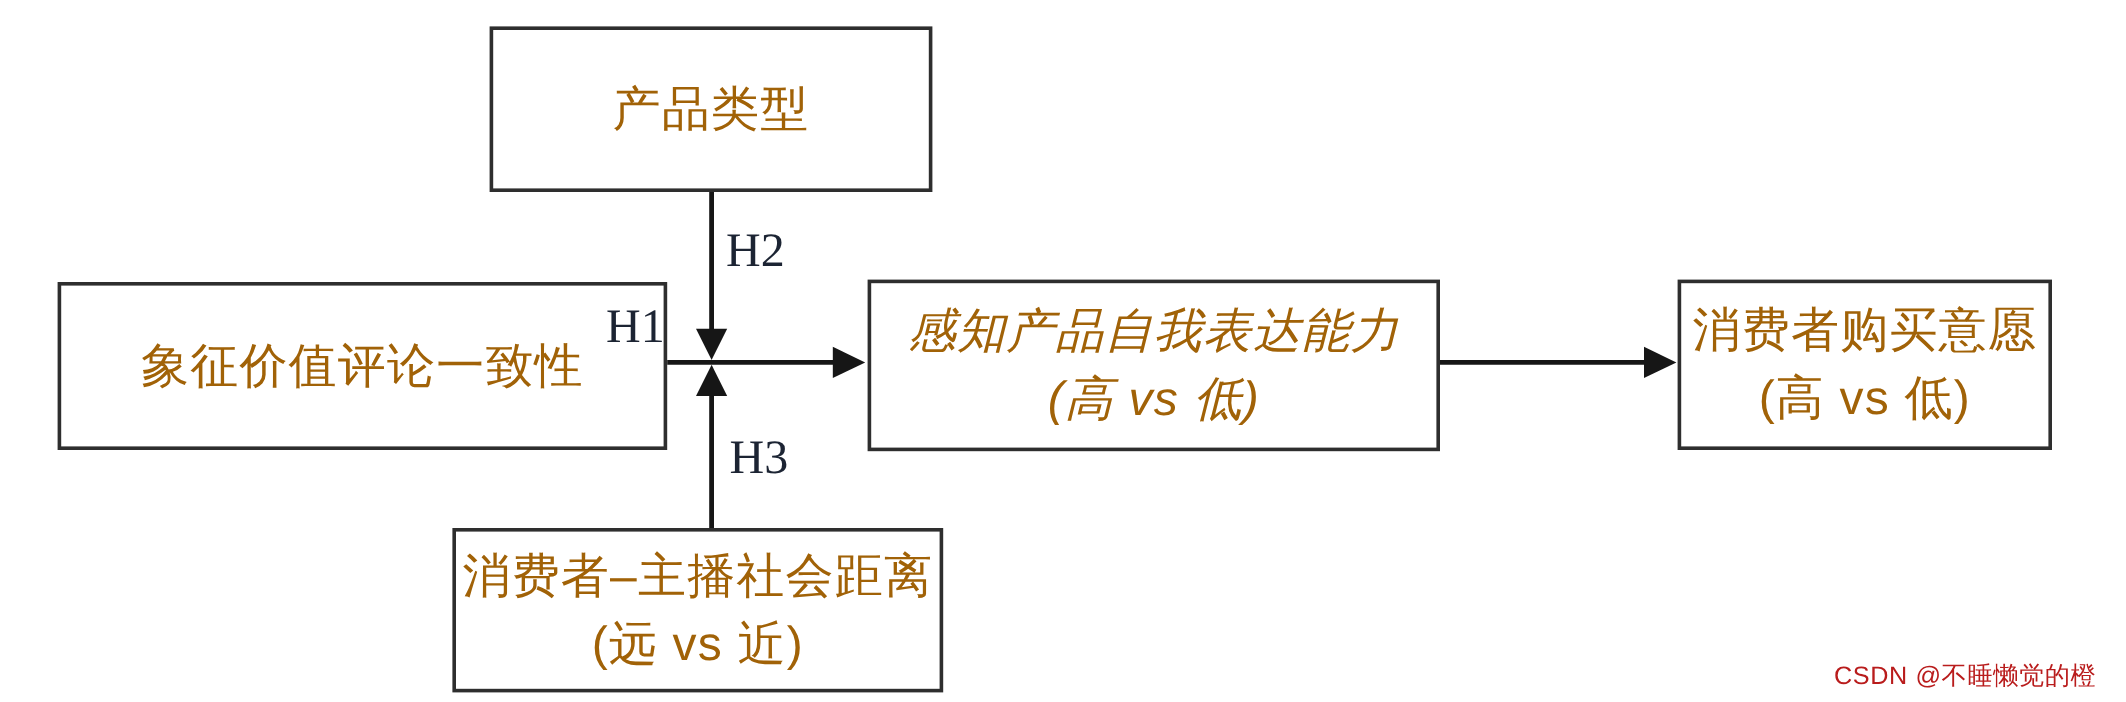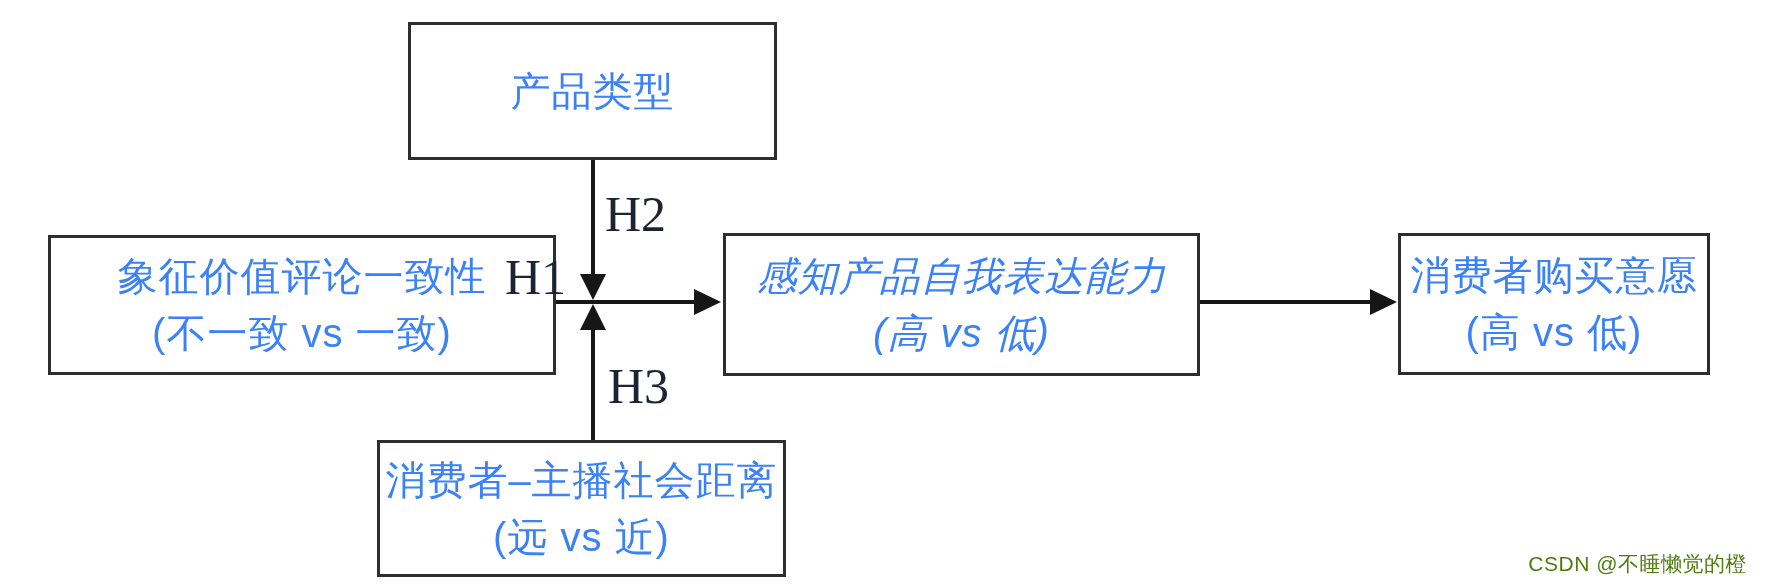--- a/index.html
+++ b/index.html
@@ -25,48 +25,48 @@
   .box {
     position: absolute;
     box-sizing: border-box;
     background: #ffffff;
     border: 3px solid #2e2e2e;
     display: flex;
     flex-direction: column;
     align-items: center;
     justify-content: center;
     text-align: center;
-    color: #3b82f6;
+    color: #a16207;
     font-size: 40px;
     line-height: 1.42;
     letter-spacing: 1px;
     white-space: nowrap;
   }
   .box-top    { left: 408px;  top: 22px;  width: 369px; height: 138px; }
   .box-left   { left: 48px;   top: 235px; width: 508px; height: 140px; }
   .box-mid    { left: 723px;  top: 233px; width: 477px; height: 143px; font-style: italic; }
   .box-right  { left: 1398px; top: 233px; width: 312px; height: 142px; }
   .box-bottom { left: 377px;  top: 440px; width: 409px; height: 137px; }
   .hyp-label {
     position: absolute;
     font-family: "Liberation Serif", "DejaVu Serif", serif;
-    font-size: 50px;
+    font-size: 40px;
     line-height: 1;
     color: #1c2433;
   }
   .label-h1 { left: 505px; top: 252px; }
   .label-h2 { left: 605px; top: 189px; }
   .label-h3 { left: 608px; top: 339px; margin-top: 22px; }
   .watermark {
     position: absolute;
     right: 25px;
     top: 551px;
     font-size: 21px;
     line-height: 1.2;
-    color: #4d7c0f;
+    color: #b91c1c;
     letter-spacing: 0.5px;
   }
 </style>
 </head>
 <body>
 
 <div class="canvas">
 
   <svg class="arrow-layer" viewBox="0 0 1772 585" aria-hidden="true">
 
@@ -82,21 +82,20 @@
     <line x1="1200" y1="302" x2="1373" y2="302" stroke="#161616" stroke-width="4"></line>
     <polygon points="1397,302 1370,289 1370,315" fill="#161616"></polygon>
   </svg>
 
   <div class="box box-top">
     <span>产品类型</span>
   </div>
 
   <div class="box box-left">
     <span>象征价值评论一致性</span>
-    <span>(不一致 vs 一致)</span>
   </div>
 
   <div class="box box-mid">
     <span>感知产品自我表达能力</span>
     <span>(高 vs 低)</span>
   </div>
 
   <div class="box box-right">
     <span>消费者购买意愿</span>
     <span>(高 vs 低)</span>

